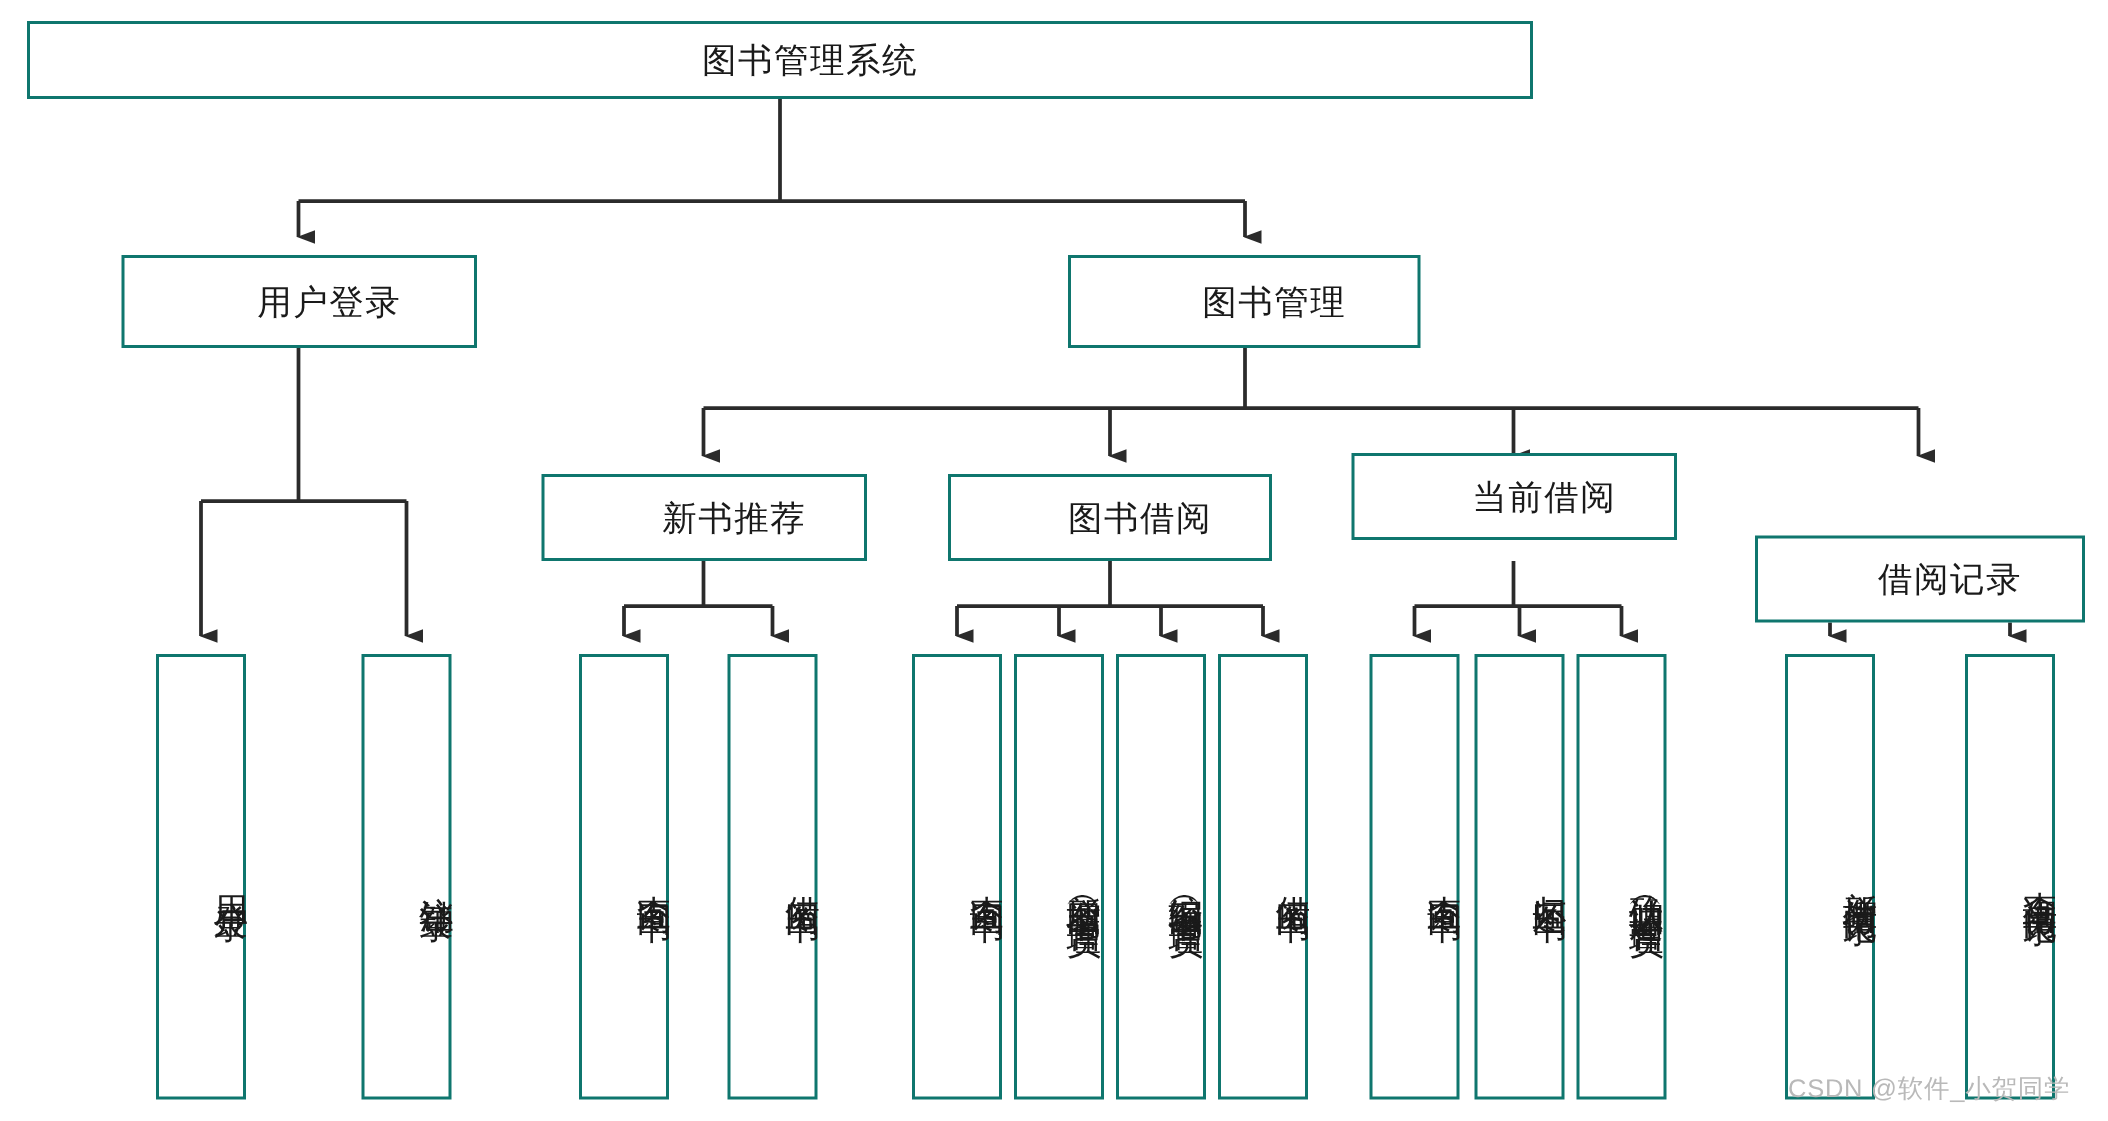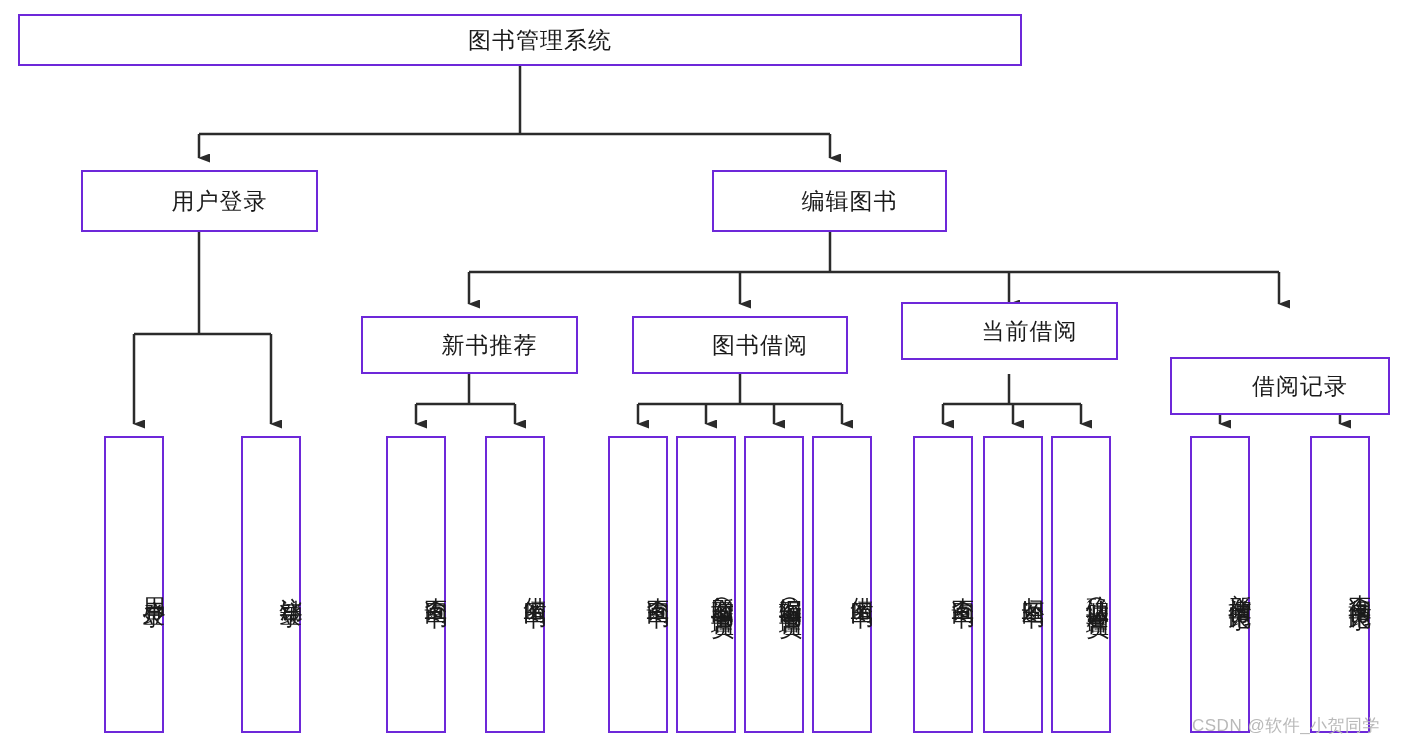--- a/index.html
+++ b/index.html
@@ -22,21 +22,21 @@
     left: 0;
     top: 0;
     width: 1405px;
     height: 747px;
     pointer-events: none;
   }
   .node {
     position: absolute;
     box-sizing: border-box;
     background: #ffffff;
-    border: 2px solid #6d28d9;
+    border: 2px solid #0f766e;
     display: flex;
     align-items: center;
     justify-content: center;
     color: #1a1a1a;
     padding-left: 40px;
   }
   .node.horiz {
     font-size: 23px;
     letter-spacing: 1px;
   }
@@ -114,21 +114,21 @@
       <path d="M1279,374 L1279,404"></path>
       <path d="M1220,404 L1340,404"></path>
       <path d="M1220,404 L1220,424" marker-end="url(#arr)"></path>
       <path d="M1340,404 L1340,424" marker-end="url(#arr)"></path>
     </g>
   </svg>
 
   <div class="node horiz" style="left:18px;top:14px;width:1004px;height:52px;">图书管理系统</div>
 
   <div class="node horiz" style="left:81px;top:170px;width:237px;height:62px;">用户登录</div>
-  <div class="node horiz" style="left:712px;top:170px;width:235px;height:62px;">编辑图书</div>
+  <div class="node horiz" style="left:712px;top:170px;width:235px;height:62px;">图书管理</div>
 
   <div class="node horiz" style="left:361px;top:316px;width:217px;height:58px;">新书推荐</div>
   <div class="node horiz" style="left:632px;top:316px;width:216px;height:58px;">图书借阅</div>
   <div class="node horiz" style="left:901px;top:302px;width:217px;height:58px;">当前借阅</div>
   <div class="node horiz" style="left:1170px;top:316px;width:220px;height:58px;margin-top:41px;">借阅记录</div>
 
   <div class="node vert centered" style="left:104px;top:436px;width:60px;height:297px;">用户登录</div>
   <div class="node vert centered" style="left:241px;top:436px;width:60px;height:297px;">注销登录</div>
 
   <div class="node vert centered" style="left:386px;top:436px;width:60px;height:297px;">查询图书</div>

